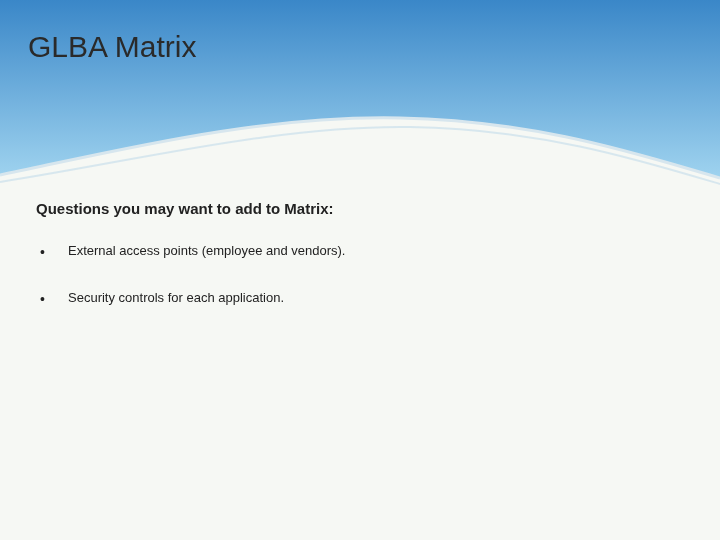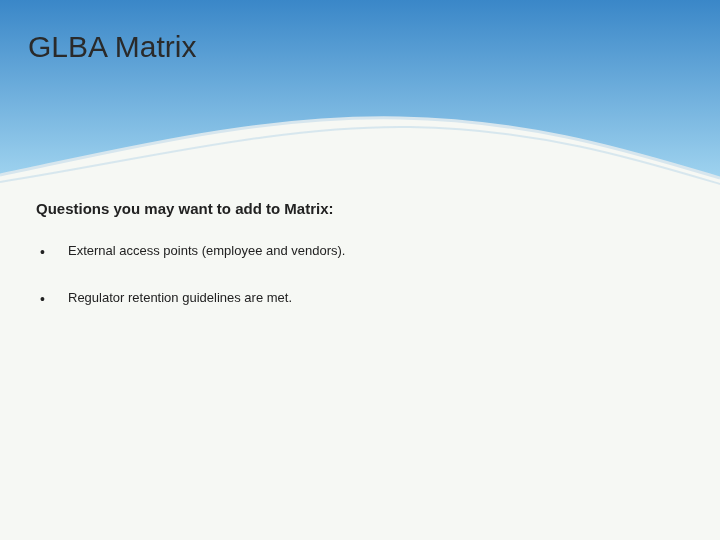--- a/index.html
+++ b/index.html
@@ -90,17 +90,17 @@
   </div>
 
   <div class="title">
     <div>GLBA Matrix</div>
   </div>
 
   <div class="body">
     <div class="subhead">Questions you may want to add to Matrix:</div>
     <ul class="bullets">
       <li>External access points (employee and vendors).</li>
-      <li>Regulator retention guidelines are met.</li>
+      <li>Security controls for each application.</li>
     </ul>
   </div>
 
 </div>
 
 </body></html>

